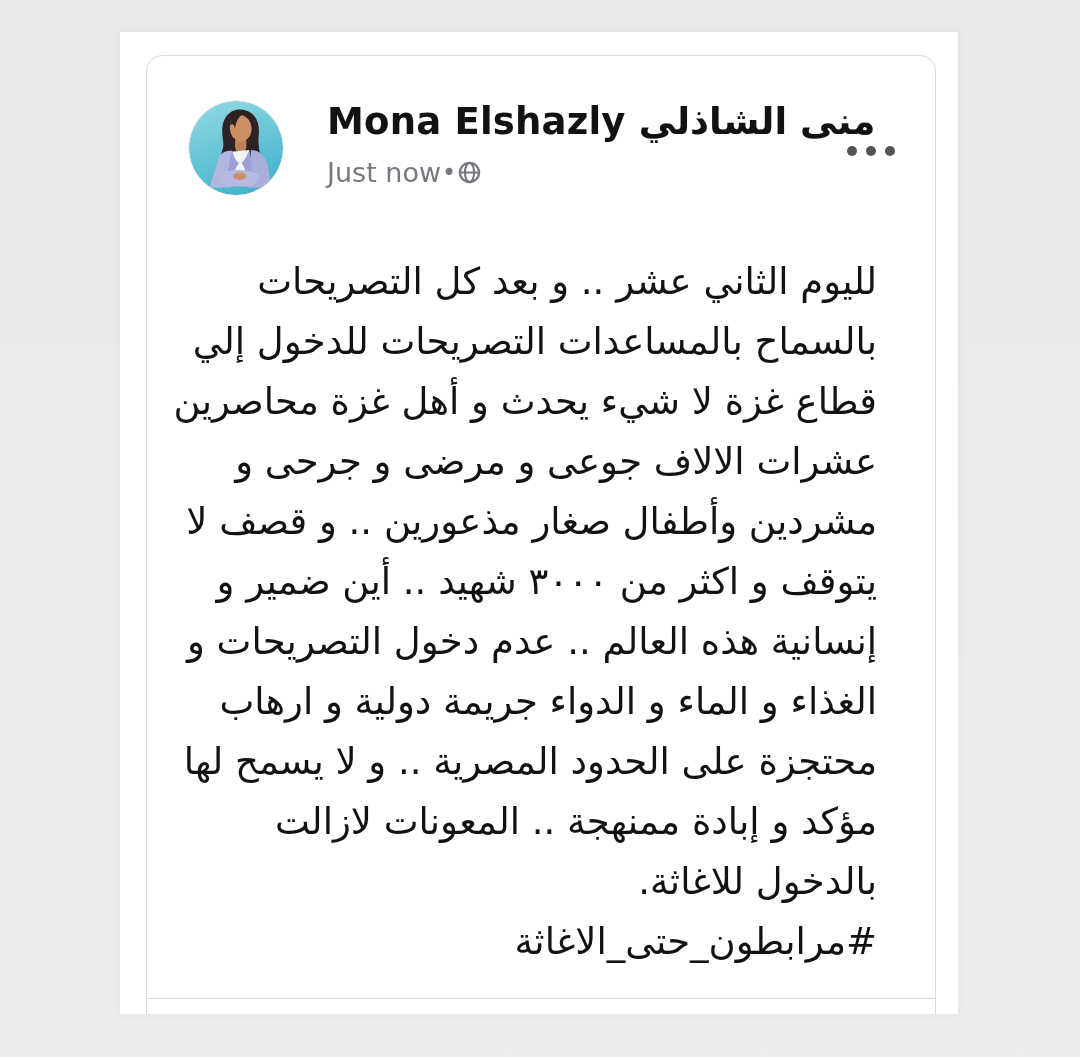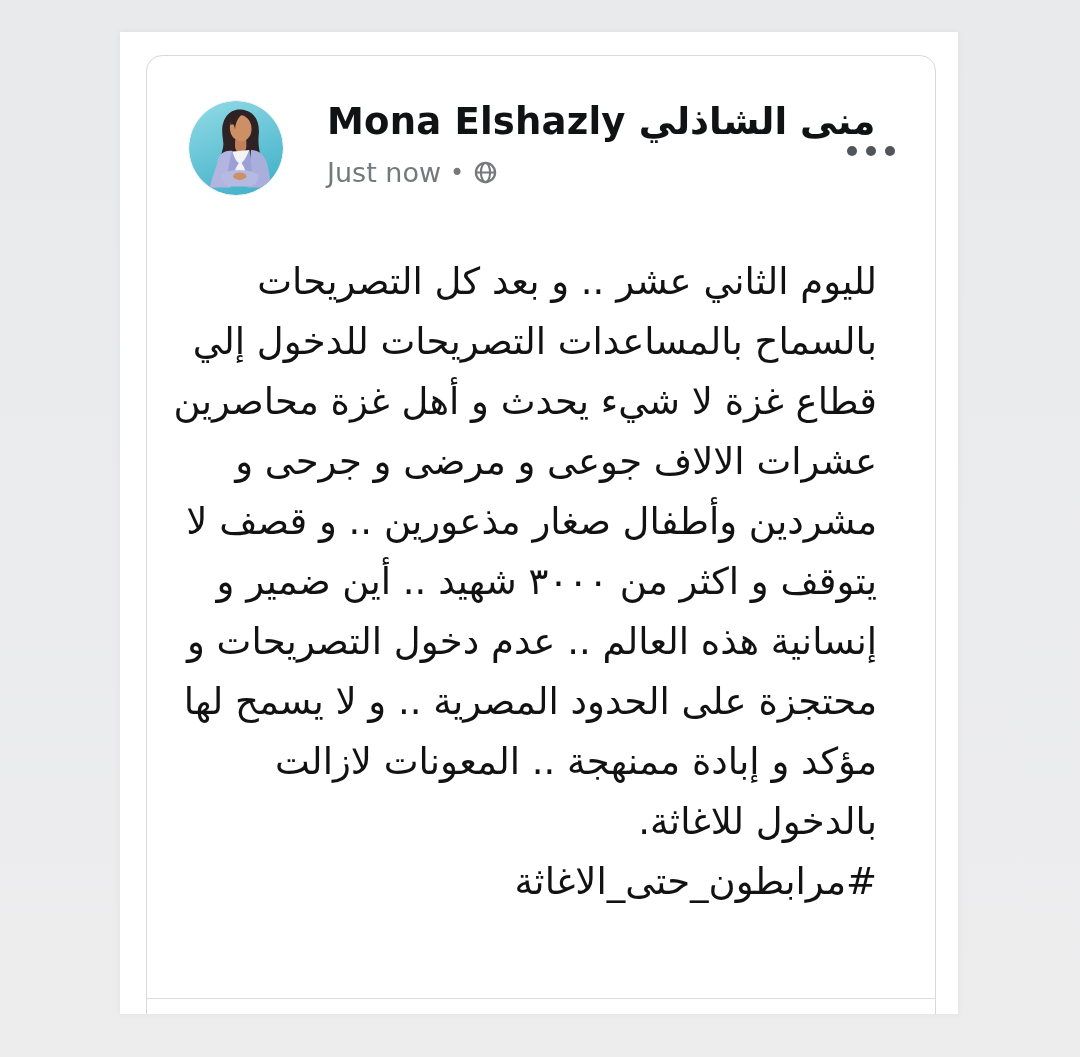--- a/index.html
+++ b/index.html
@@ -28,21 +28,21 @@
     box-shadow:0 0 0 1px rgba(0,0,0,0.06);
     cursor:pointer;
   }
   .avatar-wrap svg{display:block;width:100%;height:100%;}
   .header-text{position:absolute;left:180px;top:44px;}
   .author-name{
     font-size:37px;font-weight:bold;color:#101214;
     letter-spacing:0.2px;white-space:nowrap;cursor:pointer;
   }
   .meta-row{
-    margin-top:14px;display:flex;align-items:center;gap:9px;
+    margin-top:14px;display:flex;align-items:center;gap:1px;
     font-size:27px;color:#75787d;cursor:pointer;
   }
   .meta-sep{font-size:24px;line-height:1;}
   .globe{width:25px;height:25px;display:inline-block;}
   .more-button{
     position:absolute;right:32px;top:80px;width:64px;height:30px;
     display:flex;align-items:center;justify-content:center;gap:9px;
     cursor:pointer;border-radius:8px;
   }
   .more-button .dot{width:10px;height:10px;border-radius:50%;background:#515458;}
@@ -126,20 +126,21 @@
       </div>
 
       <div class="post-body">
         <div class="post-line">لليوم الثاني عشر .. و بعد كل التصريحات</div>
         <div class="post-line">بالسماح بالمساعدات  التصريحات للدخول إلي</div>
         <div class="post-line">قطاع غزة لا شيء يحدث و أهل غزة محاصرين</div>
         <div class="post-line">عشرات الالاف جوعى و مرضى و جرحى و</div>
         <div class="post-line">مشردين وأطفال صغار مذعورين .. و قصف لا</div>
         <div class="post-line">يتوقف و اكثر من ٣٠٠٠ شهيد  .. أين ضمير و</div>
         <div class="post-line">إنسانية هذه العالم  .. عدم دخول التصريحات و</div>
+        <div class="post-line">الغذاء و الماء و الدواء جريمة دولية و ارهاب</div>
         <div class="post-line">محتجزة على الحدود المصرية .. و لا يسمح لها</div>
         <div class="post-line">مؤكد و إبادة ممنهجة .. المعونات لازالت</div>
         <div class="post-line">بالدخول للاغاثة.</div>
         <div class="post-line hashtag">#مرابطون_حتى_الاغاثة</div>
       </div>
 
       <div class="bottom-divider"></div>
 
     </div>
   </div>

